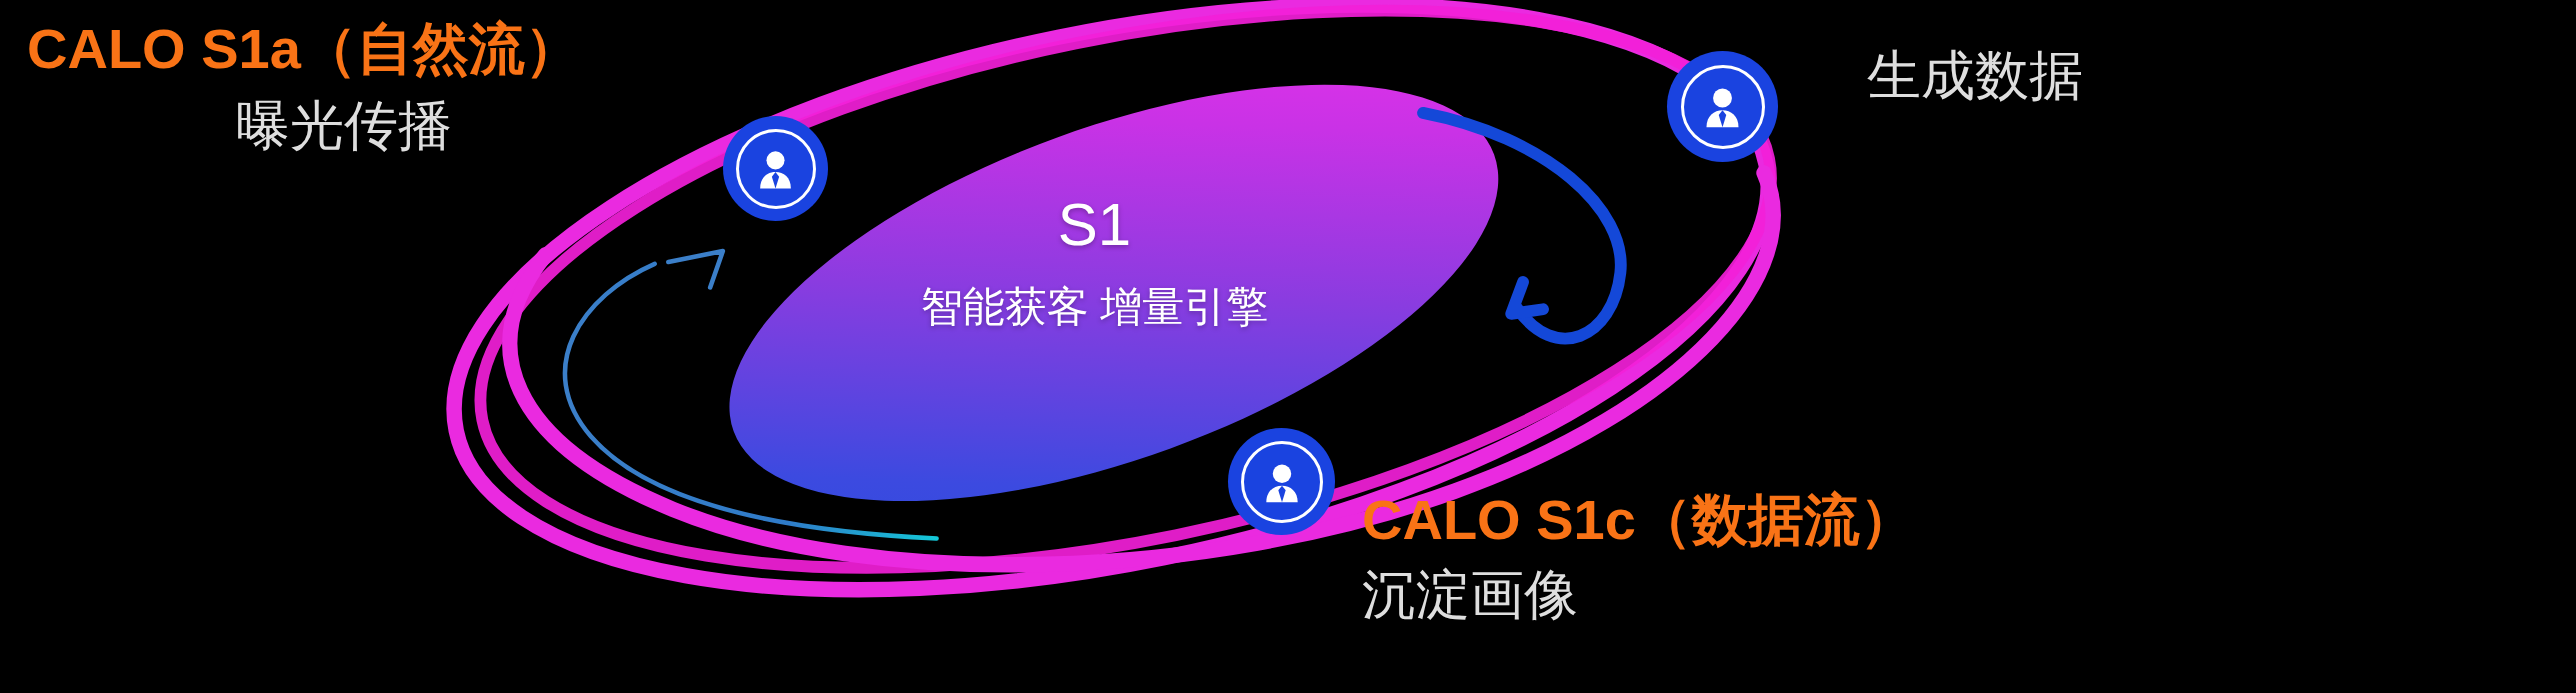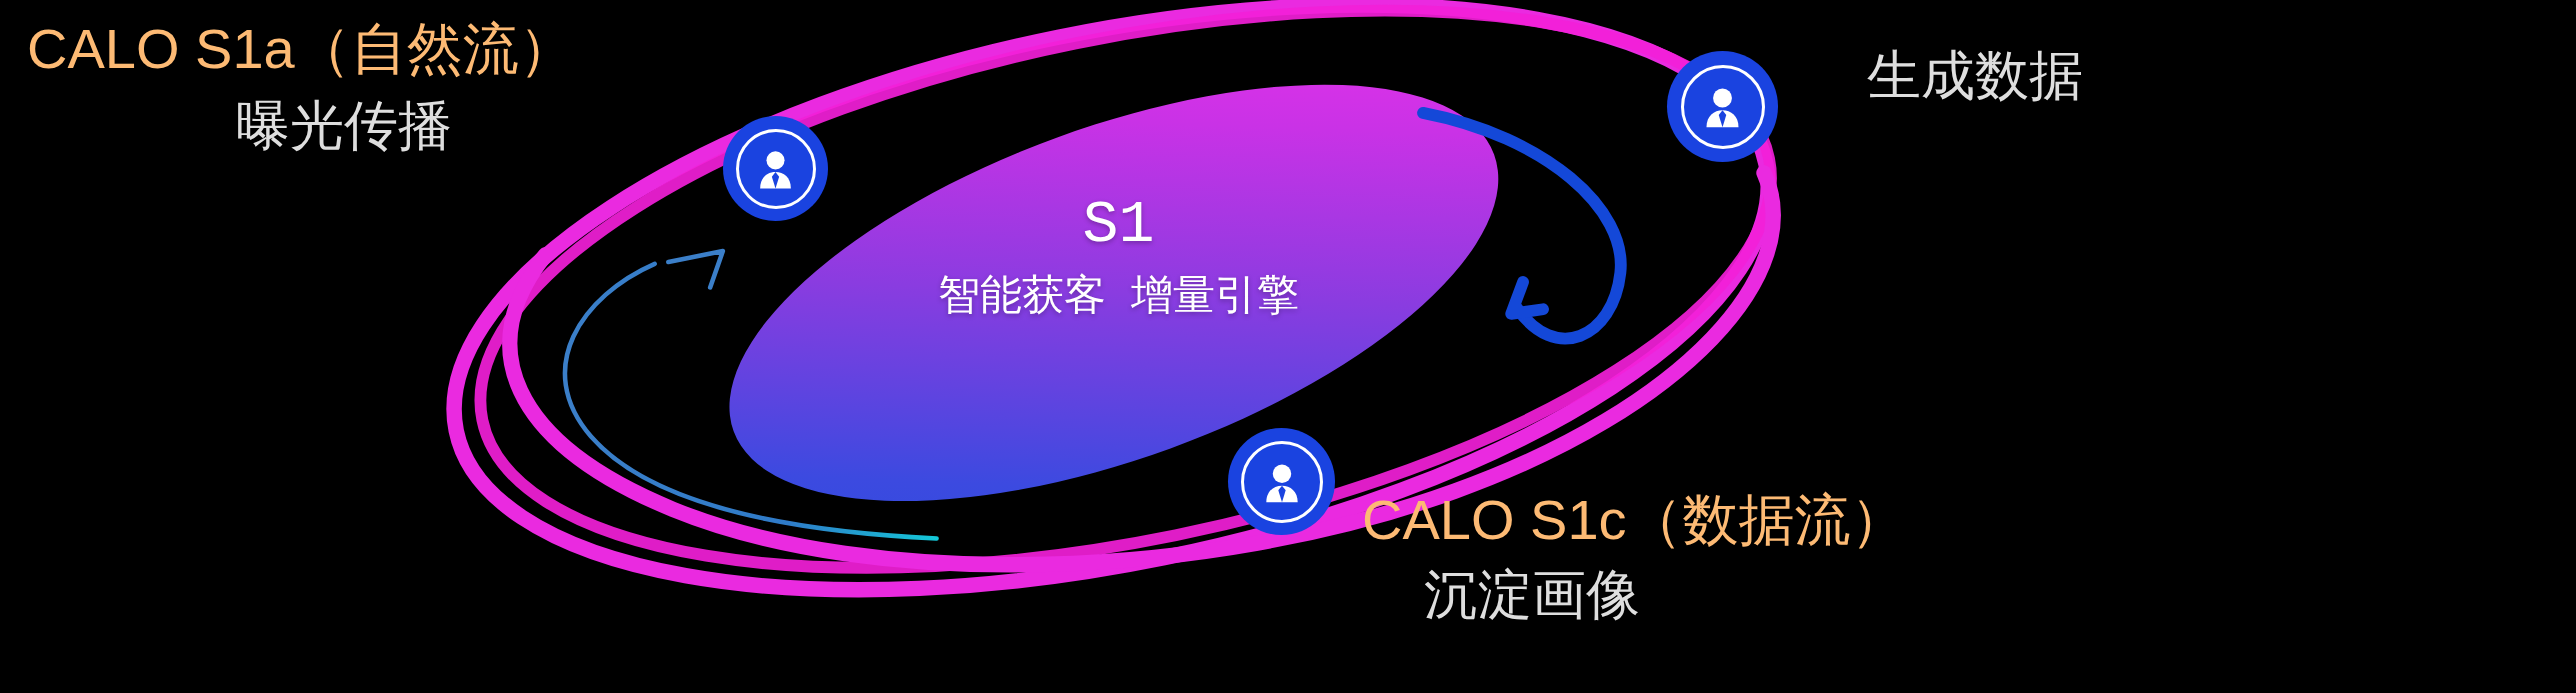--- a/index.html
+++ b/index.html
@@ -24,63 +24,62 @@
     width: 2576px;
     height: 694px;
   }
 
   
   .label-group {
     position: absolute;
     white-space: nowrap;
   }
   .title-text {
-    color: #fdba74;
+    color: #f97316;
     font-size: 56px;
     line-height: 1.05;
     letter-spacing: 0px;
-    font-weight: 400;
+    font-weight: 700;
   }
   .sub-text {
     color: #dedede;
     font-size: 54px;
     line-height: 1.05;
     font-weight: 400;
   }
 
   #label-s1a        { left: 27px;   top: 20px; }
   #label-s1a .sub-text   { margin-top: 18px; margin-left: 209px; }
 
   #label-s1b        { left: 1823px; top: 29px; }
   #label-s1b .sub-text   { margin-top: 18px; margin-left: 44px; }
 
   #label-s1c        { left: 1362px; top: 491px; }
-  #label-s1c .sub-text   { margin-top: 16.4px; margin-left: 62px; }
+  #label-s1c .sub-text   { margin-top: 16.4px; }
 
   
   #core-text {
     position: absolute;
-    left: 791px;
+    left: 767px;
     top: 195px;
     width: 655px;
     text-align: center;
     pointer-events: none;
-    font-family: Liberation Mono, monospace;
   }
   #core-title {
     color: #ffffff;
     font-size: 60px;
     line-height: 1;
     text-shadow: 0 1.8px 5.5px rgba(0,0,0,.28);
   }
   #core-subtitle {
     color: #ffffff;
     font-size: 42px;
     line-height: 1;
-    margin-top: 22px;
+    margin-top: 31px;
     text-shadow: 0 1.8px 5.5px rgba(0,0,0,.28);
   }
 
   
   .node {
     position: absolute;
     border-radius: 50%;
     background: #1a43e0;
     display: flex;
     align-items: center;

